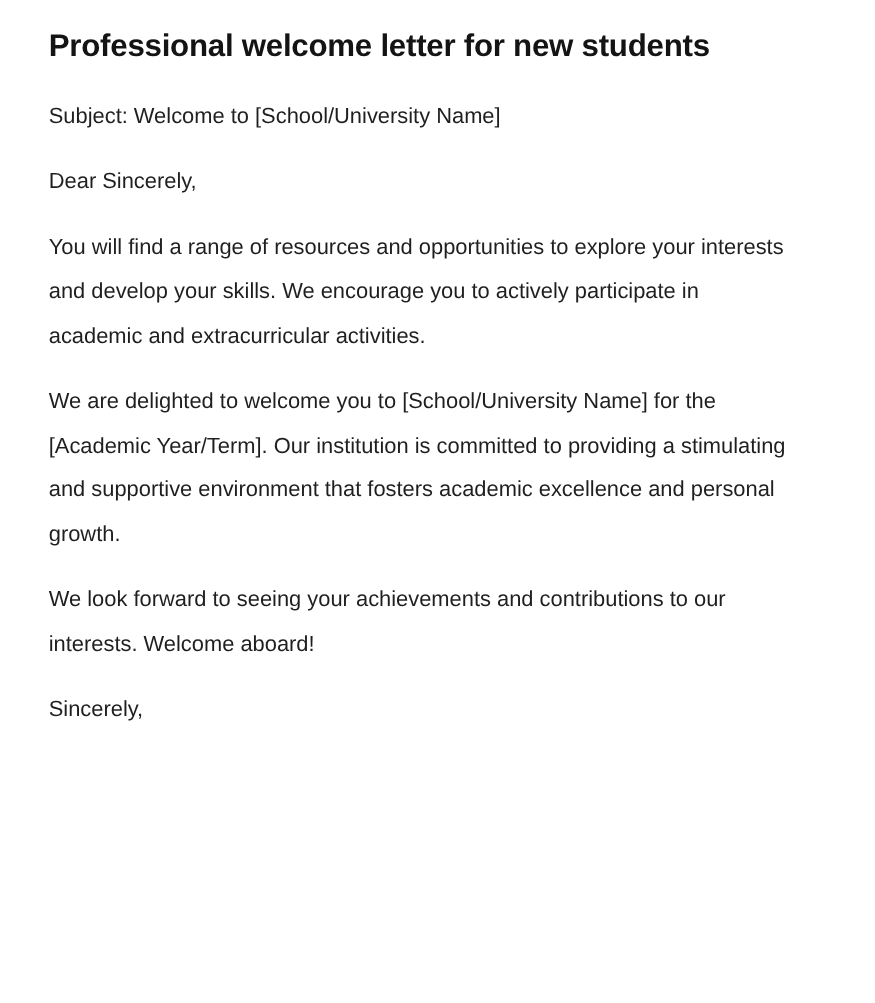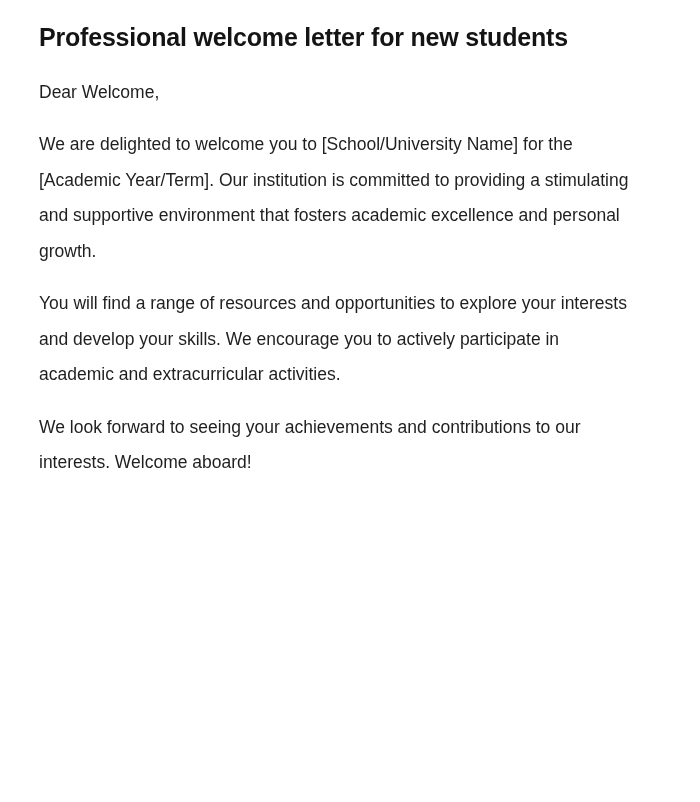--- a/index.html
+++ b/index.html
@@ -44,26 +44,28 @@
     margin-bottom: 0;
   }
 </style>
 </head>
 <body>
 
 <div class="letter-page">
 
   <h1 class="letter-title">Professional welcome letter for new students</h1>
 
+  <p class="letter-line">Subject: Welcome to [School/University Name]</p>
 
-  <p class="letter-line">Dear Welcome,</p>
+  <p class="letter-line">Dear Sincerely,</p>
+
+  <p class="letter-line">You will find a range of resources and opportunities to explore your interests and develop your skills. We encourage you to actively participate in academic and extracurricular activities.</p>
 
   <p class="letter-line">We are delighted to welcome you to [School/University Name] for the [Academic Year/Term]. Our institution is committed to providing a stimulating and supportive environment that fosters academic excellence and personal growth.</p>
 
-  <p class="letter-line">You will find a range of resources and opportunities to explore your interests and develop your skills. We encourage you to actively participate in academic and extracurricular activities.</p>
-
   <p class="letter-line">We look forward to seeing your achievements and contributions to our interests. Welcome aboard!</p>
 
+  <p class="letter-line">Sincerely,</p>
 
   <div class="signature-block">
   </div>
 
 </div>
 
 </body></html>

